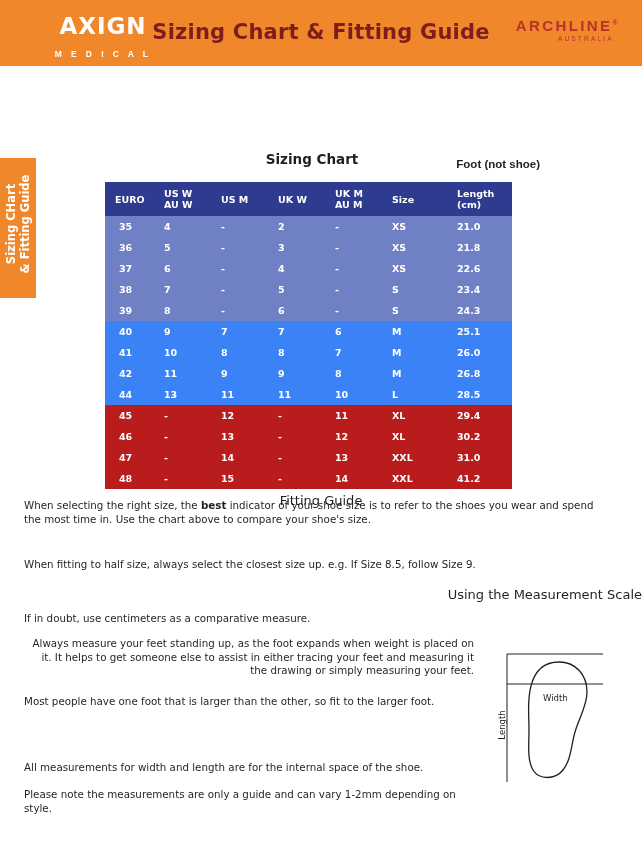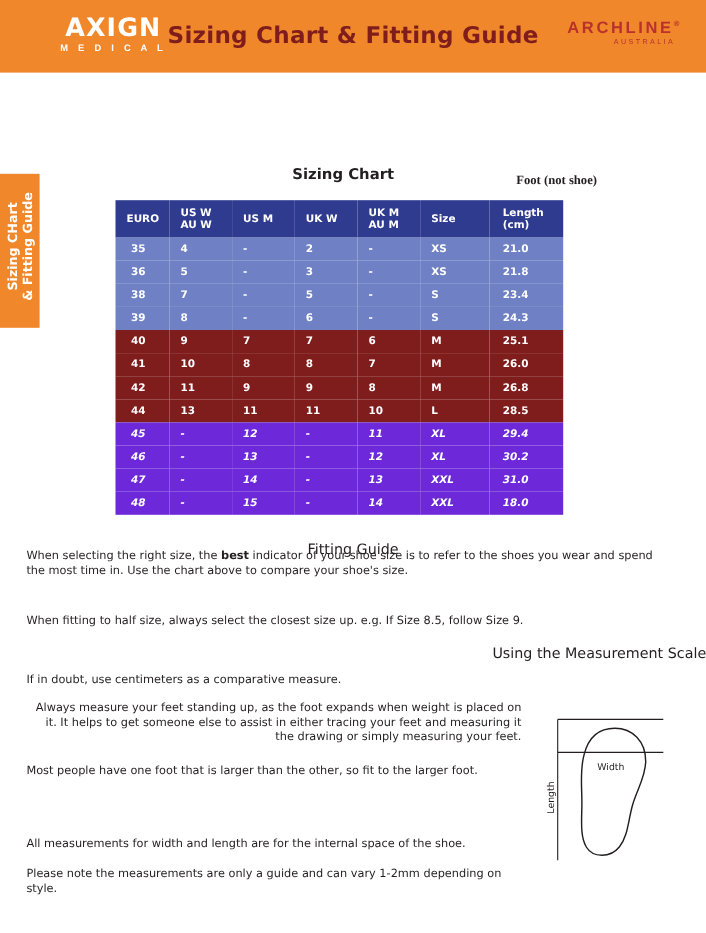--- a/index.html
+++ b/index.html
@@ -31,21 +31,21 @@
   .logo-axign .brand {
     font-size: 23px;
     font-weight: bold;
     letter-spacing: 1px;
     line-height: 24px;
     font-family: "DejaVu Sans", sans-serif;
   }
   .logo-axign .sub {
     font-size: 8.5px;
     letter-spacing: 3.4px;
-    margin-top: 0;
+    margin-top: 11px;
     font-weight: bold;
   }
   .header-title {
     position: absolute;
     left: 0; top: 20px;
     width: 642px;
     text-align: center;
     color: #7f1d1d;
     font-size: 21px;
     font-weight: bold;
@@ -103,25 +103,24 @@
     width: 398px;
     text-align: center;
     font-size: 13.5px;
     font-weight: bold;
     font-family: "DejaVu Sans", sans-serif;
   }
   .foot-note {
     position: absolute;
     left: 400px; top: 158px;
     width: 140px;
-    text-align: center;
+    text-align: right;
     font-size: 11.5px;
     font-weight: bold;
-    font-family: Liberation Serif, serif;
-    margin-left: 36px;
+    font-family: Liberation Sans, sans-serif;
   }
   table.sizing {
     position: absolute;
     left: 105px; top: 182px;
     width: 407px;
     border-collapse: collapse;
     font-size: 9.5px;
     font-weight: bold;
     font-family: "DejaVu Sans", sans-serif;
   }
@@ -139,22 +138,22 @@
   table.sizing th.last { text-align: left; padding-left: 12px; }
   table.sizing td {
     color: #ffffff;
     padding: 4px 0 4px 10px;
     height: 21px;
     vertical-align: middle;
   }
   table.sizing td.first { padding-left: 14px; }
   table.sizing td.lastcol { padding-left: 12px; }
   tr.band-a td { background: #6f81c4; }
-  tr.band-b td { background: #7f1d1d; }
-  tr.band-c td { background: #6d28d9; font-style: italic; }
+  tr.band-b td { background: #3b82f6; }
+  tr.band-c td { background: #b91c1c; }
 
   
   .c-euro { width: 49px; }
   .c-usw  { width: 57px; }
   .c-usm  { width: 57px; }
   .c-ukw  { width: 57px; }
   .c-ukm  { width: 57px; }
   .c-size { width: 63px; }
   .c-len  { width: 67px; }
 
@@ -286,20 +285,29 @@
     <tr class="band-a">
       <td class="first">36</td>
       <td>5</td>
       <td>-</td>
       <td>3</td>
       <td>-</td>
       <td>XS</td>
       <td class="lastcol">21.8</td>
     </tr>
     <tr class="band-a">
+      <td class="first">37</td>
+      <td>6</td>
+      <td>-</td>
+      <td>4</td>
+      <td>-</td>
+      <td>XS</td>
+      <td class="lastcol">22.6</td>
+    </tr>
+    <tr class="band-a">
       <td class="first">38</td>
       <td>7</td>
       <td>-</td>
       <td>5</td>
       <td>-</td>
       <td>S</td>
       <td class="lastcol">23.4</td>
     </tr>
     <tr class="band-a">
       <td class="first">39</td>
@@ -373,21 +381,21 @@
       <td>XXL</td>
       <td class="lastcol">31.0</td>
     </tr>
     <tr class="band-c">
       <td class="first">48</td>
       <td>-</td>
       <td>15</td>
       <td>-</td>
       <td>14</td>
       <td>XXL</td>
-      <td class="lastcol">18.0</td>
+      <td class="lastcol">41.2</td>
     </tr>
   </tbody>
 </table>
 
 <div class="section-title" id="fitting-title">Fitting Guide</div>
 
 <div class="para" id="p1"><span>When selecting the right size, the </span><b>best</b><span> indicator of your shoe size is to refer to the shoes you wear and spend the most time in. Use the chart above to compare your shoe's size.</span></div>
 
 <div class="para" id="p2">When fitting to half size, always select the closest size up. e.g. If Size 8.5, follow Size 9.</div>
 

